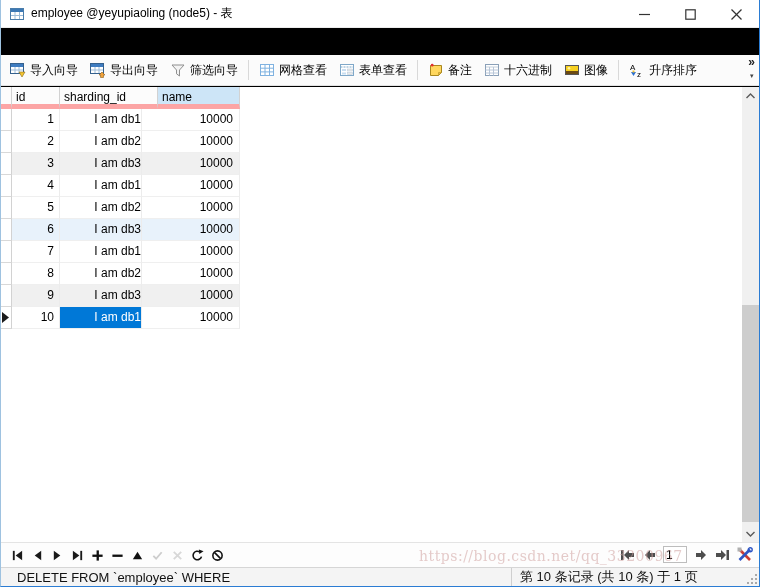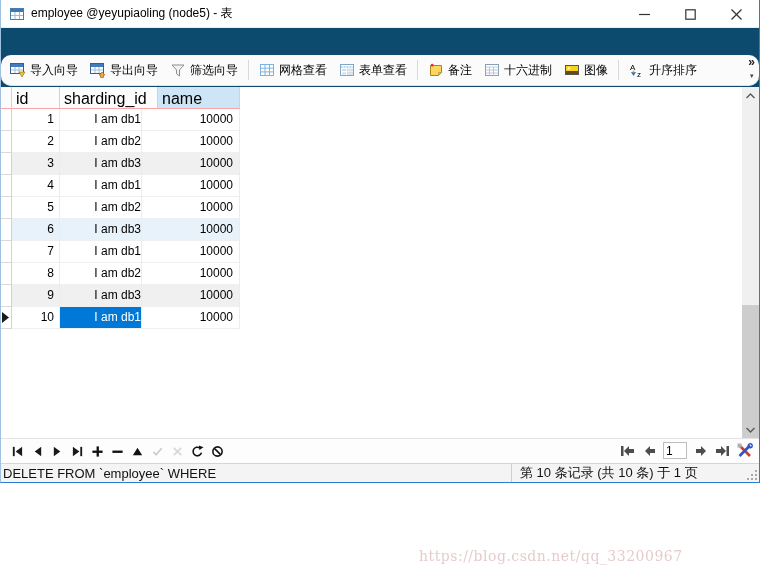--- a/index.html
+++ b/index.html
@@ -1,44 +1,44 @@
 <!DOCTYPE html>
 <html><head>
 <meta charset="utf-8">
 <style>
   * { box-sizing: border-box; margin: 0; padding: 0; }
   html,body { width:760px; height:587px; overflow:hidden; }
   body { font-family:"Liberation Sans","DejaVu Sans",sans-serif; font-size:12px; color:#000; background:#fff; }
-  .window { position:relative; width:760px; height:483px; background:#0c4a6e;
+  .window { position:relative; width:760px; height:587px; background:#000000;
             border-left:1px solid #9ec2e0; border-right:1px solid #2b7cd3; border-bottom:1px solid #2b7cd3; }
 
   
   .titlebar { position:absolute; left:0; top:0; right:0; height:28px; background:#fff; display:flex; align-items:center; border-bottom:1px solid #ececec; }
   .titlebar .app-ico { margin:0 6px 0 8px; width:16px; height:16px; }
   .titlebar .title { font-size:12px; color:#000; }
   .win-controls { position:absolute; right:0; top:0; height:28px; display:flex; }
   .win-btn { width:46px; height:28px; display:flex; align-items:center; justify-content:center; }
 
   
   .menubar { position:absolute; left:0; top:29px; right:0; height:25px; background:#fff; display:flex; align-items:center; border-bottom:1px solid #ececec; padding-left:4px; }
   .menu-item { padding:3px 14px; cursor:default; }
 
   
-  .toolbar { position:absolute; left:0; top:55px; right:0; height:31px; background:#fbfbfb; display:flex; align-items:center; border-bottom:1px solid #e2e2e2; padding-left:3px;border-radius:10px; }
+  .toolbar { position:absolute; left:0; top:55px; right:0; height:31px; background:#fbfbfb; display:flex; align-items:center; border-bottom:1px solid #e2e2e2; padding-left:3px; }
   .tb-item { display:flex; align-items:center; gap:4px; padding:3px 6px; white-space:nowrap; }
   .tb-item svg { width:16px; height:16px; }
   .tb-sep { width:1px; height:20px; background:#d9d9d9; margin:0 4px; }
   .tb-overflow { position:absolute; right:4px; top:2px; display:flex; flex-direction:column; align-items:center; line-height:11px; }
   .tb-overflow .chev { font-weight:bold; font-size:12px; color:#222; }
   .tb-overflow .drop { font-size:7px; color:#444; margin-top:2px; }
 
   
   .grid { position:absolute; left:0; top:87px; right:0; bottom:44px; background:#fff; overflow:hidden; }
   .grid-header { display:flex; height:22px; }
-  .hc { border-right:1px solid #d2d2d2; border-bottom:1px solid #fca5a5; background:#fcfcfc; padding:3px 0 0 4px; font-size:16px; }
+  .hc { border-right:1px solid #d2d2d2; border-bottom:5px solid #fca5a5; background:#fcfcfc; padding:3px 0 0 4px; font-size:12px; }
   .hc.gutter { width:11px; padding:0; }
   .hc.col-id { width:48px; }
   .hc.col-name { width:82px; background:#cde5f7; }
   .hc.col-sharding { width:98px; }
   .grid-row { display:flex; height:22px; background:#fff; }
   .grid-row.row-gray .cell { background:#f0f0f0; }
   .grid-row.row-blue .cell { background:#e8f2fb; }
   .cell { padding:3px 0 0 0; font-size:12px; border-right:1px solid #ececec; border-bottom:1px solid #efefef; overflow:hidden; white-space:nowrap; }
   .cell.gutter { width:11px; border-right:1px solid #d2d2d2; border-bottom:1px solid #d8d8d8; background:#fff !important; position:relative; padding:0; }
   .cell.c-id { width:48px; text-align:right; padding-right:5px; }
@@ -56,21 +56,21 @@
   
   .rec-toolbar { position:absolute; left:0; right:0; bottom:19px; height:25px; background:#fdfdfd; border-top:1px solid #e4e4e4; display:flex; align-items:center; padding-left:6px; }
   .rec-btn { width:20px; height:18px; display:flex; align-items:center; justify-content:center; }
   .rec-btn svg { width:13px; height:13px; }
   .pager { position:absolute; right:6px; bottom:0; height:25px; display:flex; align-items:center; gap:5px; }
   .pg-btn { width:17px; height:17px; display:flex; align-items:center; justify-content:center; }
   .page-input { width:24px; height:17px; border:1px solid #bdbdbd; font-size:12px; padding:0 2px; font-family:"Liberation Sans","DejaVu Sans",sans-serif; }
 
   
   .statusbar { position:absolute; left:0; right:0; bottom:0; height:19px; background:#f4f4f4; border-top:1px solid #d6d6d6; display:flex; align-items:center; font-size:13px; }
-  .sb-sql { width:313px; overflow:hidden; white-space:nowrap; padding-left:2px; color:#111; }
+  .sb-sql { width:313px; overflow:hidden; white-space:nowrap; padding-left:16px; color:#111; }
   .sb-spacer { flex:0 0 197px; }
   .sb-records { border-left:1px solid #cfcfcf; padding:0 8px; white-space:nowrap; color:#111; }
   .sb-grip { position:absolute; right:2px; bottom:2px; width:10px; height:10px; }
   .sb-grip i { position:absolute; width:2px; height:2px; background:#a9a9a9; }
   .sb-grip i:nth-child(1){ right:0; bottom:0; } .sb-grip i:nth-child(2){ right:4px; bottom:0; }
   .sb-grip i:nth-child(3){ right:0; bottom:4px; } .sb-grip i:nth-child(4){ right:8px; bottom:0; }
   .sb-grip i:nth-child(5){ right:0; bottom:8px; } .sb-grip i:nth-child(6){ right:4px; bottom:4px; }
 
   
   .watermark { position:absolute; left:418px; top:548px; z-index:60; pointer-events:none;

